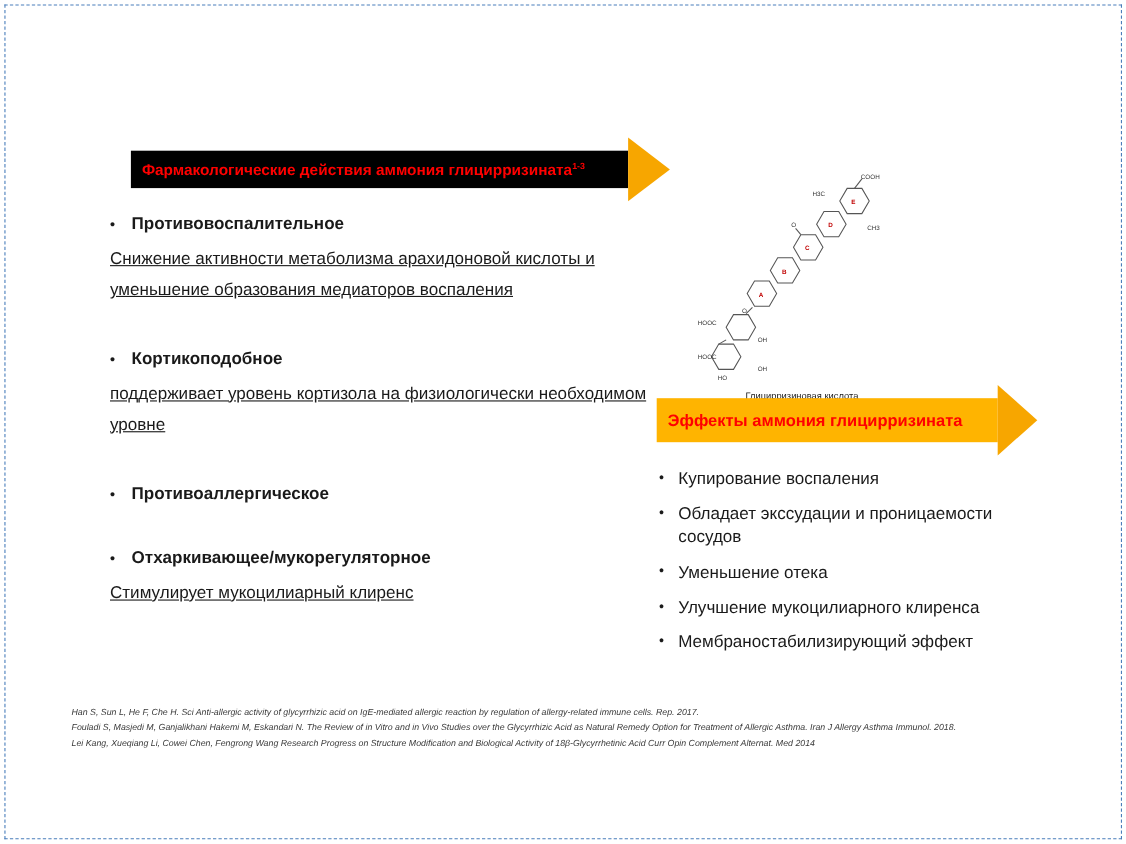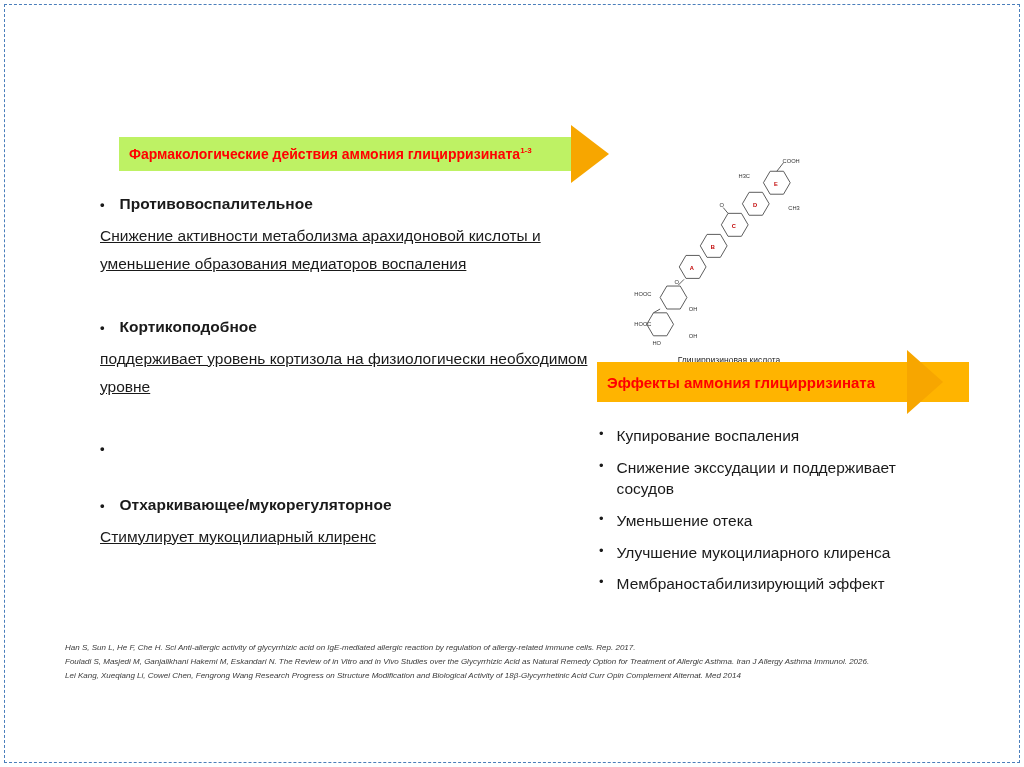--- a/index.html
+++ b/index.html
@@ -12,21 +12,21 @@
     position:absolute; inset:4px;
     border:1px dashed #4A7EBB;
     background:#ffffff;
   }
 
   
   .banner { position:absolute; }
   .banner .body {
     position:relative;
     display:flex; align-items:center;
-    background:#bef264;
+    background:#000000;
     padding-left:10px; box-sizing:border-box;
   }
   .banner .head {
     position:absolute; width:0; height:0;
   }
   .banner .label {
     color:#FF0000; font-weight:bold; white-space:nowrap;
   }
   .banner .label sup { font-size:8px; }
 
@@ -34,21 +34,21 @@
   .banner1 .body { width:452px; height:34px; }
   .banner1 .head {
     left:452px; top:-12px;
     border-top:29px solid transparent;
     border-bottom:29px solid transparent;
     border-left:38px solid #F7A600;
   }
   .banner1 .label { font-size:14px; }
 
   .banner2 { left:592px; top:357px; }
-  .banner2 .body { width:372px; height:40px; background:#FFB400; }
+  .banner2 .body { width:310px; height:40px; background:#FFB400; }
   .banner2 .head {
     left:310px; top:-12px;
     border-top:32px solid transparent;
     border-bottom:32px solid transparent;
     border-left:36px solid #F7A600;
   }
   .banner2 .label { font-size:15px; }
 
   
   .sections {
@@ -112,20 +112,21 @@
       <div class="section-title">
         <span class="bullet">•</span>
         <span>Кортикоподобное</span>
       </div>
       <div class="section-body">поддерживает уровень кортизола на физиологически необходимом уровне</div>
     </div>
 
     <div class="section">
       <div class="section-title">
         <span class="bullet">•</span>
+        <span>Противоаллергическое</span>
       </div>
     </div>
 
     <div class="section">
       <div class="section-title">
         <span class="bullet">•</span>
         <span>Отхаркивающее/мукорегуляторное</span>
       </div>
       <div class="section-body">Стимулирует мукоцилиарный клиренс</div>
     </div>
@@ -180,35 +181,35 @@
     <div class="head"></div>
   </div>
 
   <div class="effects">
     <div class="effect">
       <span class="bullet">•</span>
       <span>Купирование воспаления</span>
     </div>
     <div class="effect">
       <span class="bullet">•</span>
-      <span>Снижение экссудации и поддерживает сосудов</span>
+      <span>Обладает экссудации и проницаемости сосудов</span>
     </div>
     <div class="effect">
       <span class="bullet">•</span>
       <span>Уменьшение отека</span>
     </div>
     <div class="effect">
       <span class="bullet">•</span>
       <span>Улучшение мукоцилиарного клиренса</span>
     </div>
     <div class="effect">
       <span class="bullet">•</span>
       <span>Мембраностабилизирующий эффект</span>
     </div>
   </div>
 
   <div class="refs">
     <div class="ref">Han S, Sun L, He F, Che H. Sci Anti-allergic activity of glycyrrhizic acid on IgE-mediated allergic reaction by regulation of allergy-related immune cells. Rep. 2017.</div>
-    <div class="ref">Fouladi S, Masjedi M, Ganjalikhani Hakemi M, Eskandari N. The Review of in Vitro and in Vivo Studies over the Glycyrrhizic Acid as Natural Remedy Option for Treatment of Allergic Asthma. Iran J Allergy Asthma Immunol. 2026.</div>
+    <div class="ref">Fouladi S, Masjedi M, Ganjalikhani Hakemi M, Eskandari N. The Review of in Vitro and in Vivo Studies over the Glycyrrhizic Acid as Natural Remedy Option for Treatment of Allergic Asthma. Iran J Allergy Asthma Immunol. 2018.</div>
     <div class="ref">Lei Kang, Xueqiang Li, Cowei Chen, Fengrong Wang Research Progress on Structure Modification and Biological Activity of 18β-Glycyrrhetinic Acid Curr Opin Complement Alternat. Med 2014</div>
   </div>
 
 </div>
 
 </body></html>

